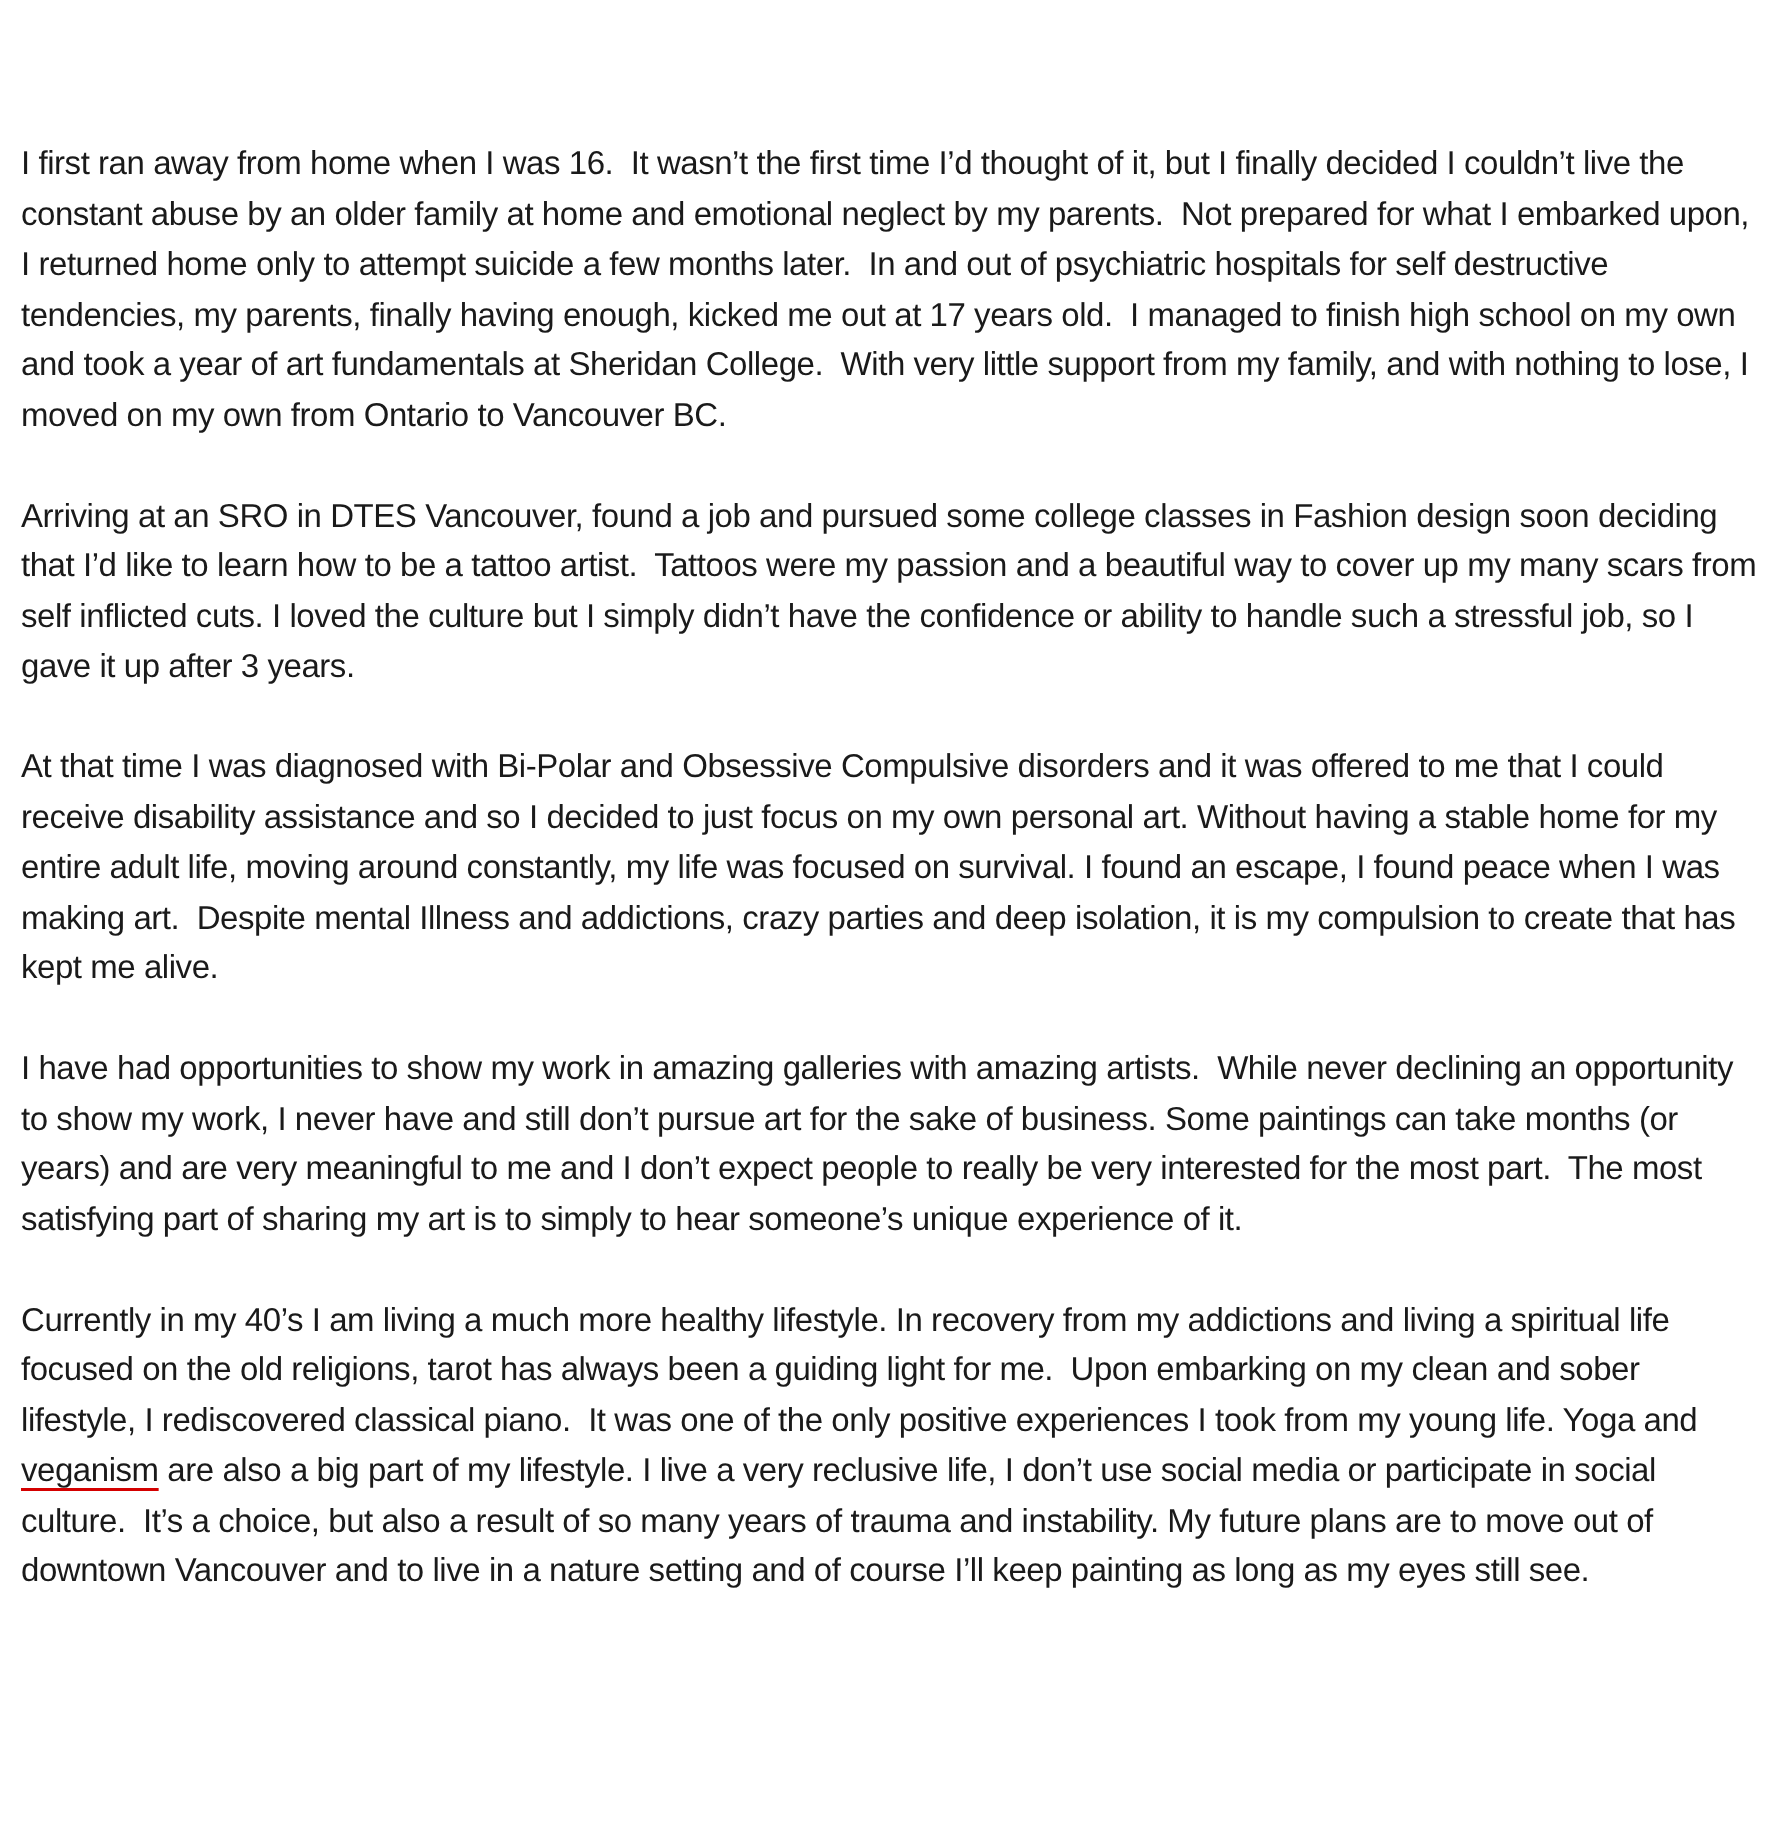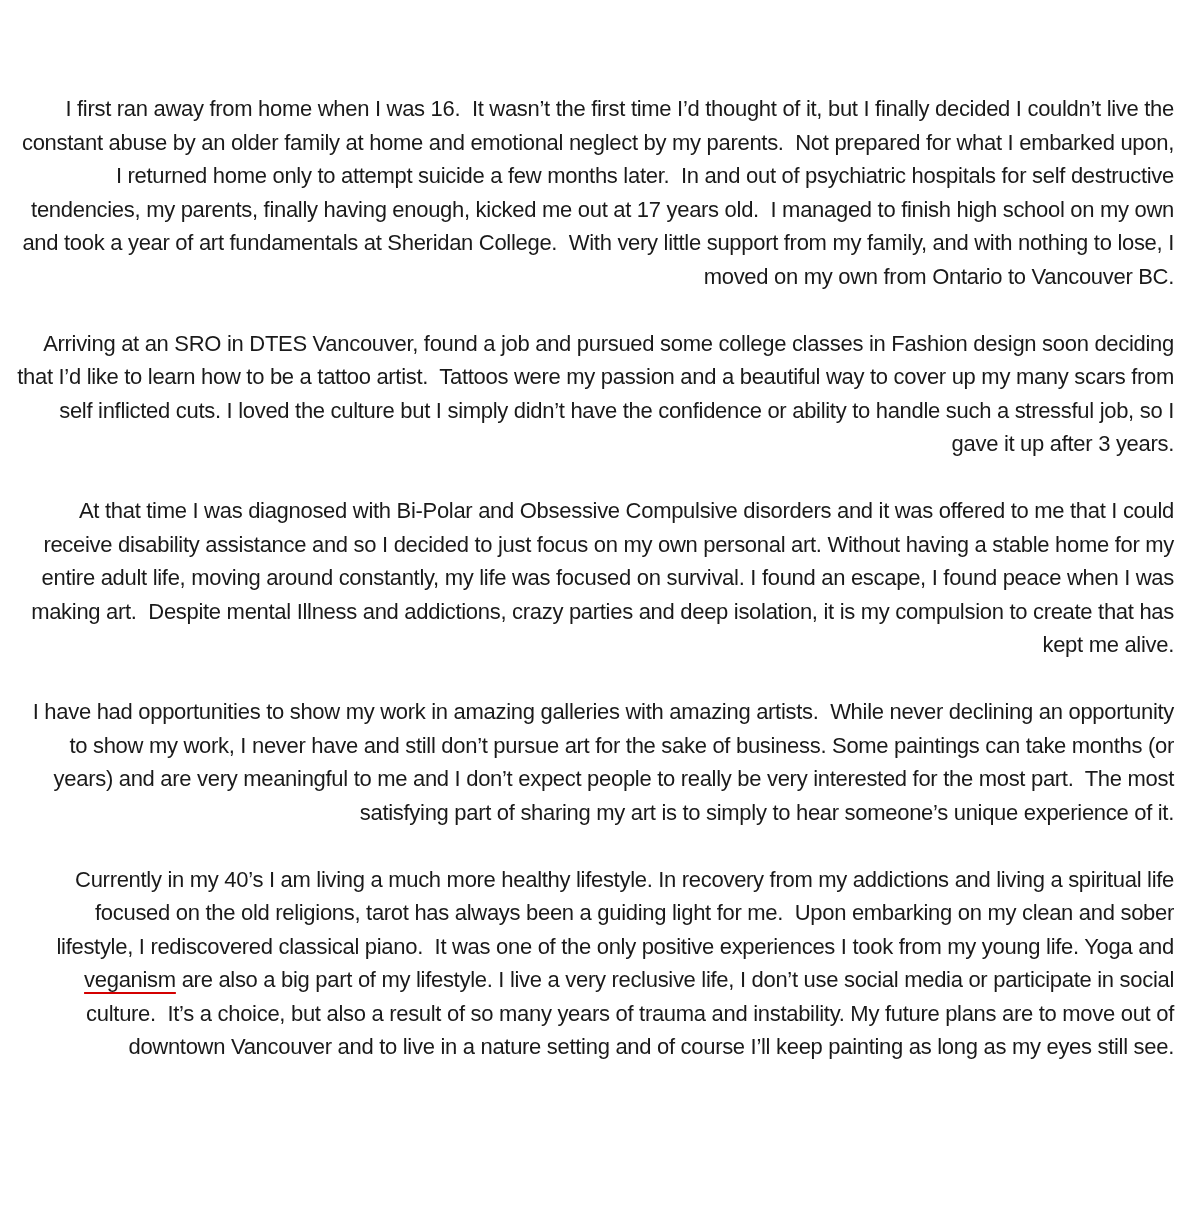--- a/index.html
+++ b/index.html
@@ -16,21 +16,21 @@
   }
   .doc-text {
     box-sizing: border-box;
     padding: 92px 12px 0 14px;
     width: 1186px;
     font-family: "Liberation Sans", "DejaVu Sans", sans-serif;
     font-size: 22px;
     line-height: 33.5px;
     letter-spacing: -0.3px;
     color: #1a1a1a;
-    text-align: right;
+    text-align: left;
   }
   .para {
     margin: 0 0 33.5px 0;
     white-space: pre-wrap;
   }
   .misspelled {
     text-decoration-line: underline;
     text-decoration-style: wavy;
     text-decoration-color: #d40000;
     text-decoration-thickness: 1.5px;

